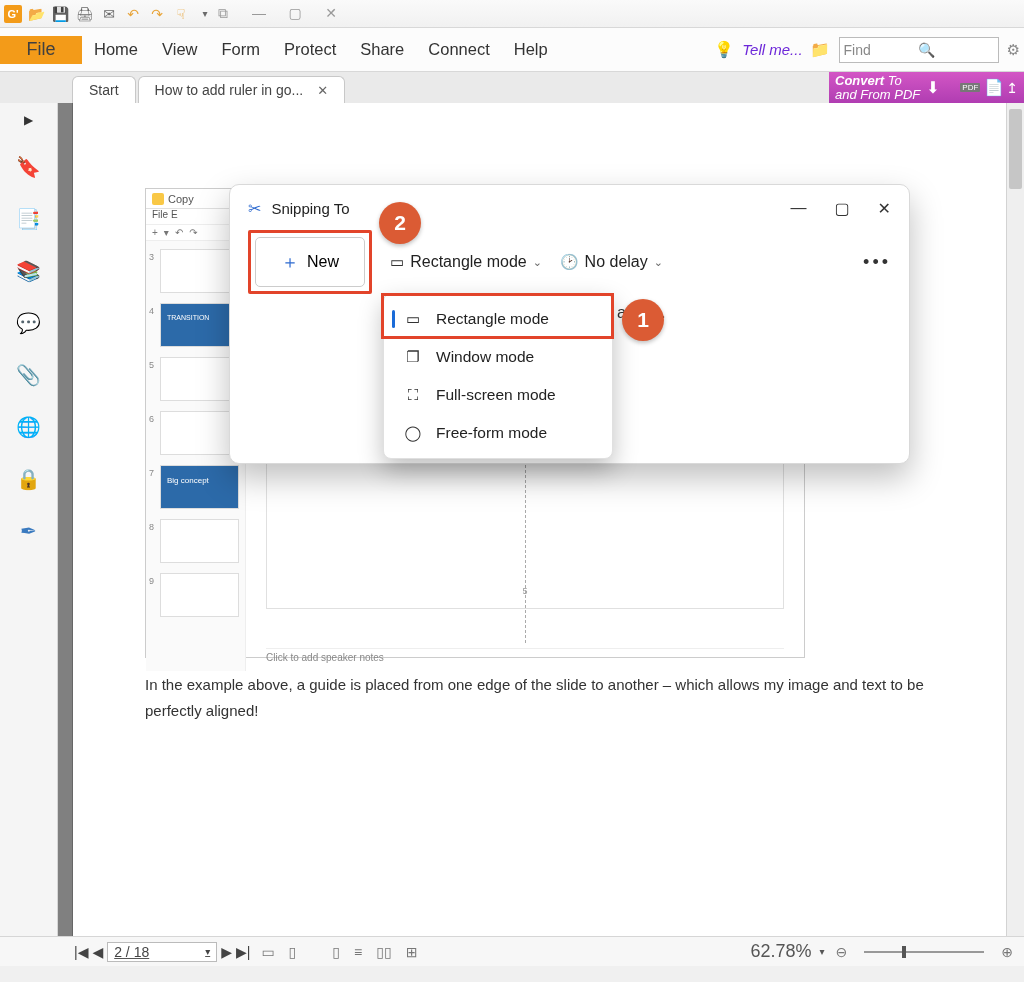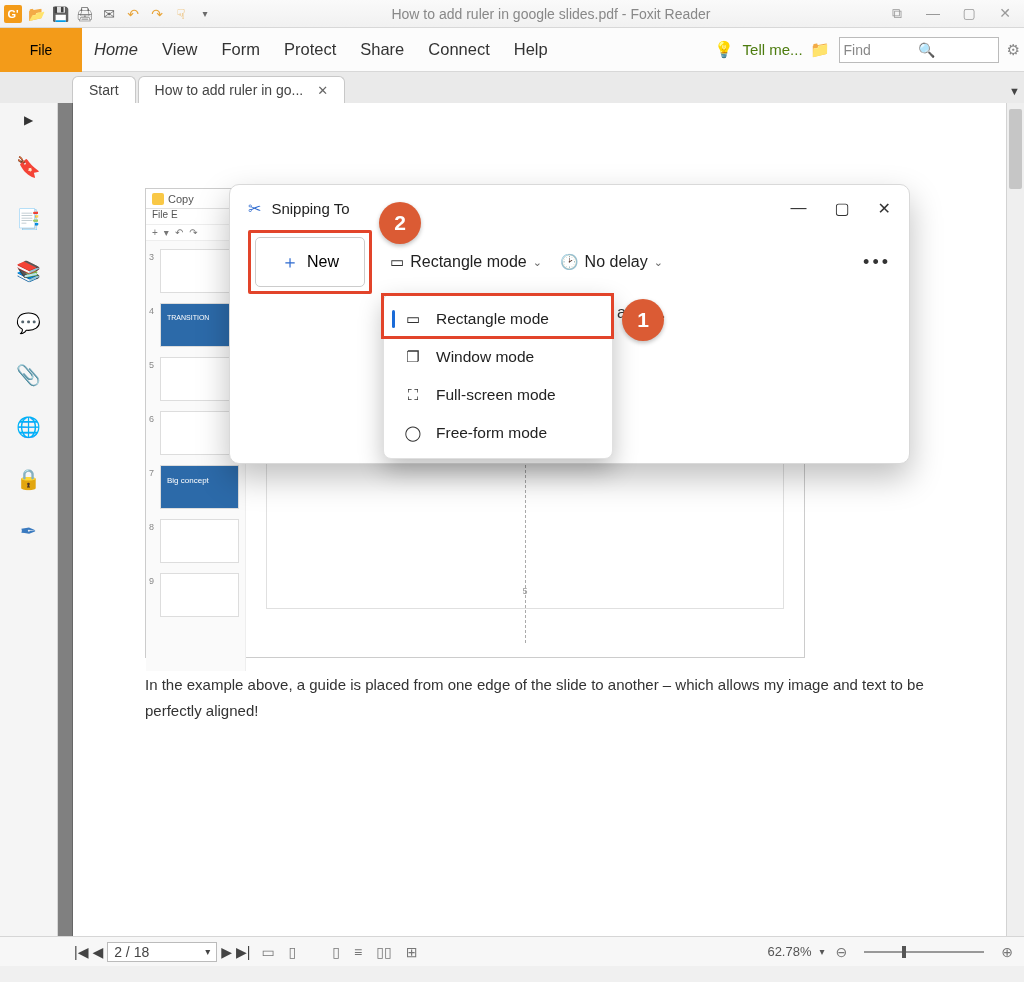--- a/index.html
+++ b/index.html
@@ -4,26 +4,26 @@
 <style>
 * { box-sizing: border-box; margin: 0; padding: 0; font-family: "Segoe UI", Tahoma, sans-serif; }
 body { width: 1024px; height: 982px; background: #f0f0f0; overflow: hidden; position: relative; }
 .titlebar { height: 28px; background: linear-gradient(#fafafa,#f1f1f1); display: flex; align-items: center; padding: 0 4px; border-bottom: 1px solid #d8d8d8; }
 .titlebar .ticons { display: flex; gap: 6px; align-items: center; }
 .titlebar .ticons span { width: 18px; height: 18px; display: inline-flex; align-items: center; justify-content: center; font-size: 14px; color: #6a6a6a; }
 .titlebar .title { flex: 1; text-align: center; color: #888; font-size: 14px; }
 .titlebar .wctrl { display: flex; gap: 18px; margin-right: 6px; }
 .titlebar .wctrl span { color: #999; font-size: 14px; width: 18px; text-align: center; }
 .menubar { height: 44px; background: #fcfcfc; display: flex; align-items: center; border-bottom: 1px solid #d8d8d8; }
-.filebtn { background: #f39b19; color: #000000; width: 82px; height: 44px; display: flex; align-items: center; justify-content: center; font-size: 14px; }
+.filebtn { background: #f39b19; color: #404040; width: 82px; height: 28px; display: flex; align-items: center; justify-content: center; font-size: 18px; }
 .menutab { padding: 0 12px; height: 44px; display: flex; align-items: center; font-size: 16.5px; color: #333; }
-.menutab.home { font-weight: 400; font-style: italic; }
+.menutab.home { font-weight: 400; }
 .menu-right { margin-left: auto; display: flex; align-items: center; gap: 8px; padding-right: 4px; }
 .bulb { font-size: 16px; color: #999; }
-.tellme { color: #4d7c0f; font-size: 15px; }
+.tellme { color: #6d28d9; font-size: 15px; font-style: italic; }
 .foldericon { font-size: 16px; color: #d29a2f; }
 .findbox { width: 160px; height: 26px; border: 1px solid #bbb; background: #fff; display: flex; align-items: center; padding: 0 4px; }
 .findbox span { color: #888; font-size: 14px; flex: 1; }
 .findbox .mag { color: #1260b8; font-size: 14px; }
 .gearicon { color: #888; font-size: 15px; }
 .tabrow { height: 31px; background: #eaeaea; position: relative; display: flex; align-items: flex-end; padding-left: 72px; }
 .dtab { height: 27px; background: #fff; border: 1px solid #c8c8c8; border-bottom: none; border-radius: 6px 6px 0 0; padding: 0 16px; display: flex; align-items: center; font-size: 14px; color: #444; margin-right: 2px; }
 .dtab .x { margin-left: 14px; color: #666; font-size: 13px; }
 .tabrow .dropbtn { margin-left: auto; margin-right: 4px; color: #444; font-size: 11px; padding-bottom: 6px; }
 .convertbtn { position:absolute; right:0; top:0; width: 195px; height: 31px; background: linear-gradient(#d356c5,#b03db2); color: #fff; display: flex; align-items:center; padding: 0 6px; font-size: 13px; }
@@ -55,23 +55,23 @@
 .slidearea .tb2 { width:25%; background:#f0833f;}
 .quote { position:absolute; top:86px; left:110px; right:110px; text-align:center; font-style:italic; color:#4876a3; font-size:13.5px; line-height:1.35; }
 .notes { position:absolute; left:20px; right:20px; bottom:8px; font-size:10px; color:#888; border-top:1px solid #eee; padding-top:3px;}
 .ss-guide-v { position:absolute; left:50%; top:14px; bottom:28px; width:0; border-left:1px dashed #aaa;}
 .desc { font-size:15px; line-height:1.7; color:#333; margin-top:12px;}
 .vscroll { position:absolute; right:0; top:0; width:18px; height:100%; background:#efefef; border-left:1px solid #d3d3d3;}
 .vscroll .thumb2 { position:absolute; left:2px; right:2px; top:6px; height:80px; background:#c6c6c6; border-radius:2px;}
 .statusbar { height:30px; background:#f7f7f7; border-top:1px solid #d6d6d6; display:flex; align-items:center; padding:0 8px; gap:8px; font-size:13px; color:#555;}
 .statusbar .navg { display:flex; align-items:center; gap:4px;}
 .statusbar .navg span { font-size:14px; color:#444; cursor:pointer;}
-.pagebox { width:110px; height:20px; border:1px solid #bbb; background:#fff; display:flex; align-items:center; padding:0 6px; font-size:12px; justify-content:space-between;}
+.pagebox { width:110px; height:20px; border:1px solid #bbb; background:#fff; display:flex; align-items:center; padding:0 6px; font-size:12px; justify-content:space-between;text-decoration:underline;}
 .sbicon { color:#777; font-size:14px; padding:0 3px;}
-.zoomtxt { font-size:13px; margin-left:2px;}
+.zoomtxt { font-size:18px; margin-left:2px;}
 .zslider { width:120px; height:2px; background:#999; position:relative; margin:0 6px;}
 .zslider .k { position:absolute; left:38px; top:-5px; width:4px; height:12px; background:#555;}
 
 .snip { position:absolute; left:229px; top:184px; width:681px; height:280px; background:#fff; border:1px solid #d9d9d9; border-radius:10px; box-shadow:0 14px 32px rgba(0,0,0,.25); z-index:30;}
 .snip-title { height:46px; display:flex; align-items:center; padding:0 18px; font-size:15px; color:#222;}
 .snip-title .scis { color:#2f6bd0; font-size:16px; margin-right:10px;}
 .snip-title .r { margin-left:auto; display:flex; gap:28px; font-size:16px; color:#333;}
 .snip-tool { height:62px; display:flex; align-items:center; padding:0 18px; gap:18px;}
 .newbtn { width:110px; height:50px; border:1px solid #ccc; border-radius:5px; display:flex; align-items:center; justify-content:center; gap:8px; font-size:16px;}
 .newwrap { border:3px solid #e2442a; padding:4px; border-radius:2px;}
@@ -97,21 +97,20 @@
     <span style="background:#f39b19;color:#fff;font-size:11px;font-weight:700;border-radius:2px;">G'</span>
     <span style="color:#d89a2a;">📂</span>
     <span style="color:#9a7fc2;">💾</span>
     <span>🖨</span>
     <span>✉</span>
     <span style="color:#e8a53b;">↶</span>
     <span style="color:#e8a53b;">↷</span>
     <span style="color:#e8a53b;">☟</span>
     <span style="font-size:10px;">▾</span>
   </div>
-  <div class="title">How to add ruler in google slides.pdf - Foxit Reader</div>
   <div class="wctrl">
     <span>⧉</span>
     <span>—</span>
     <span>▢</span>
     <span>✕</span>
   </div>
 </div>
 
 <div class="menubar">
   <div class="filebtn">File</div>
@@ -136,20 +135,27 @@
 
 <div class="tabrow">
   <div class="dtab">
       <span>Start</span>
     </div>
   <div class="dtab">
     <span>How to add ruler in go...</span>
     <span class="x">✕</span>
   </div>
   <span class="dropbtn">▼</span>
+  <div class="convertbtn">
+    <div class="tx"><b>Convert</b> <span>To</span><br><span>and From PDF</span></div>
+    <span style="margin-left:6px;font-size:16px;">⬇</span>
+    <span class="pdfbadge">PDF</span>
+    <span style="margin-left:4px;font-size:16px;">📄</span>
+    <span style="margin-left:2px;font-size:14px;">↥</span>
+  </div>
 </div>
 
 <div class="mainrow">
   <div class="sidebar">
     <span class="chev">▶</span>
     <span class="sicon blue">🔖</span>
     <span class="sicon blue">📑</span>
     <span class="sicon" style="transform:rotate(0);">📚</span>
     <span class="sicon">💬</span>
     <span class="sicon blue">📎</span>
@@ -203,20 +209,21 @@
               <div class="ss-ruler"></div>
               <div class="slidearea">
                 <div class="topbar">
                     <div class="tb1"></div>
                     <div class="tb2"></div>
                   </div>
                 <div class="quote">Quotations are commonly printed as a means of inspiration and to invoke philosophical thoughts from the reader.</div>
                 <div style="position:absolute;bottom:12px;left:0;right:0;text-align:center;font-size:9px;color:#999;">5</div>
               </div>
               <div class="ss-guide-v"></div>
+              <div class="notes">Click to add speaker notes</div>
             </div>
           </div>
         </div>
         <div class="desc"> In the example above, a guide is placed from one edge of the slide to another – which allows my image and text to be perfectly aligned!</div>
       </div>
     </div>
 
     <div class="vscroll">
         <div class="thumb2"></div>
       </div>

